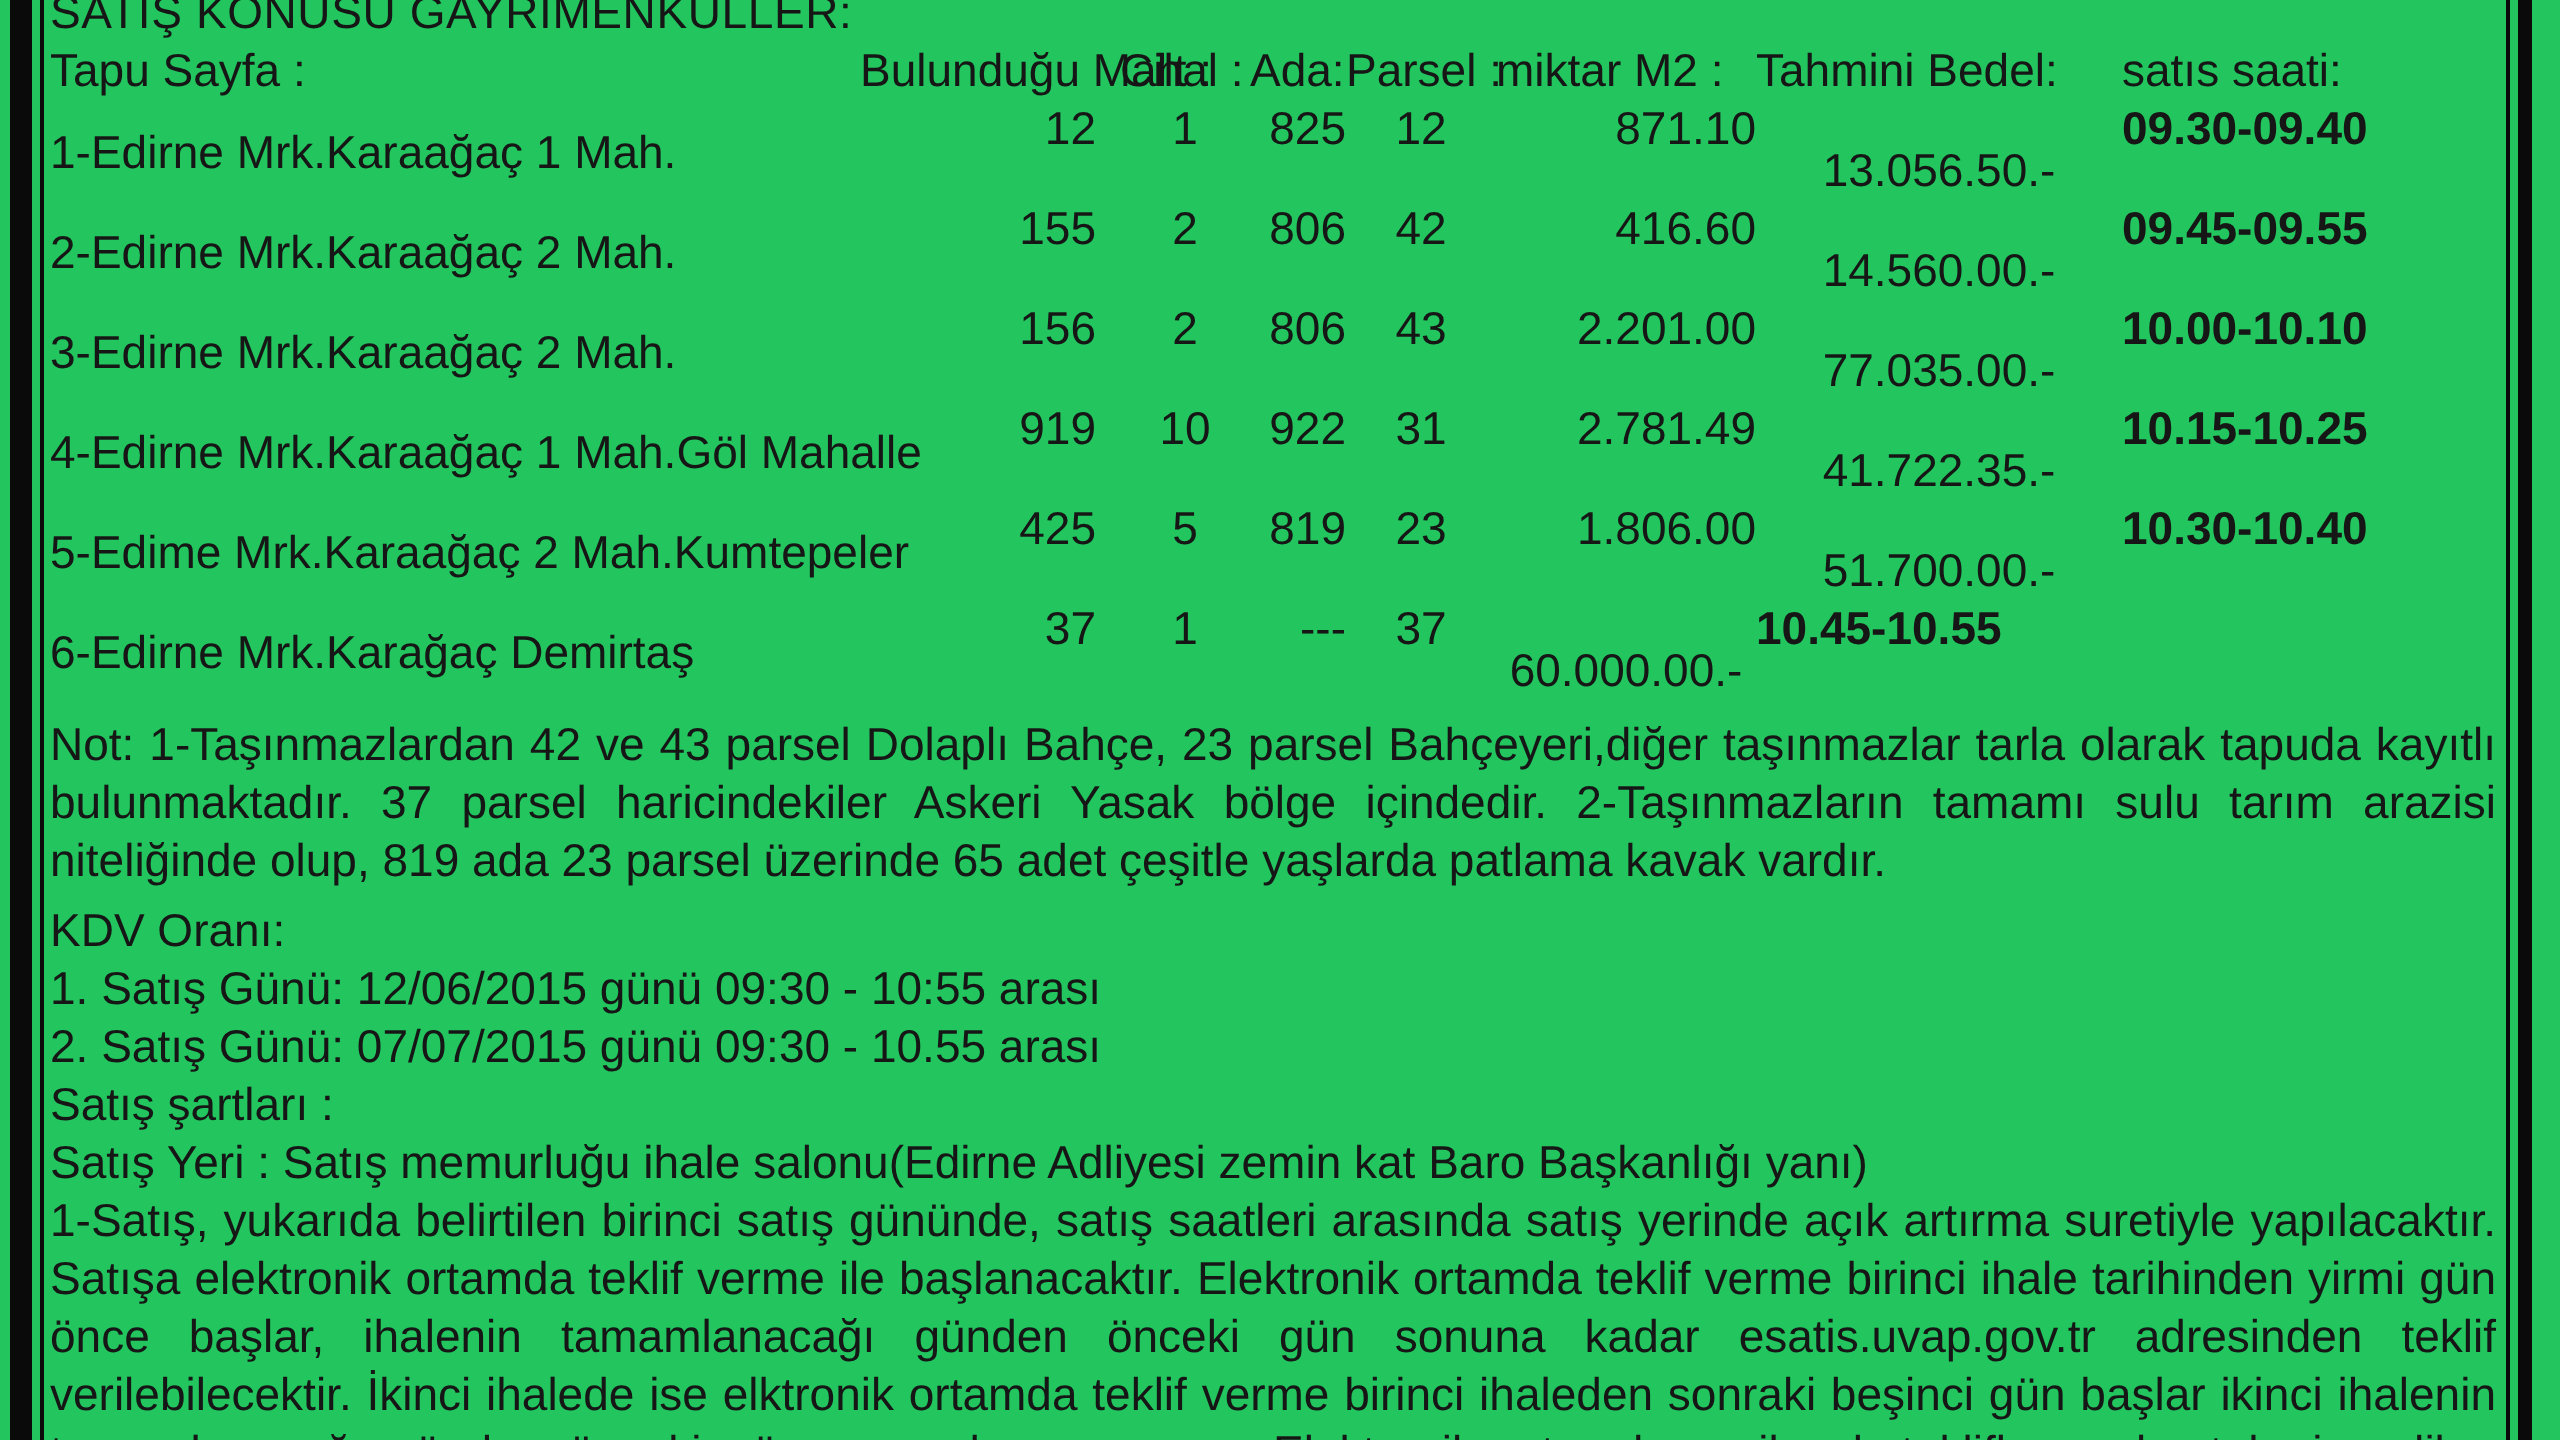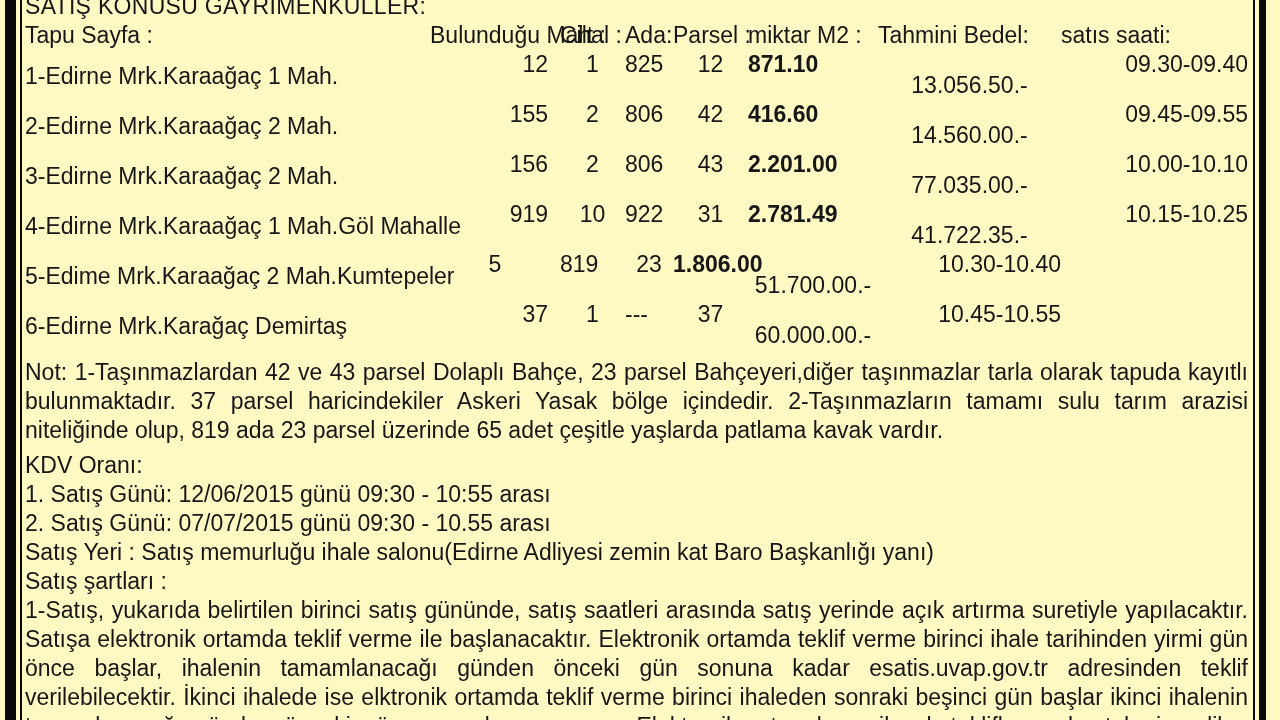--- a/index.html
+++ b/index.html
@@ -7,21 +7,21 @@
     padding: 0;
     width: 1280px;
     height: 720px;
     overflow: hidden;
     background: #ffffff;
   }
   .page {
     position: relative;
     width: 1280px;
     height: 720px;
-    background: #fef9c3;
+    background: #22c55e;
     font-family: "Liberation Sans", "DejaVu Sans", sans-serif;
     color: #161616;
     font-size: 23px;
     line-height: 29px;
   }
   .vbar { position: absolute; top: 0; bottom: 0; background: #0a0a0a; }
   .b-left-thick  { left: 5px;    width: 11px; }
   .b-left-thin   { left: 20px;   width: 2px;  }
   .b-right-thin  { left: 1253px; width: 2px;  }
   .b-right-thick { left: 1259px; width: 7px;  }
@@ -42,25 +42,25 @@
   .grid {
     display: grid;
     grid-template-columns: 405px 130px 65px 48px 75px 130px 183px 1fr;
     white-space: nowrap;
   }
   .grid > div { overflow: visible; }
   .hdr > div { text-align: left; }
   .c-mahal  { text-align: left; margin-top: 12px; }
   .c-tapu   { text-align: right; padding-right: 12px; }
   .c-cilt   { text-align: center; }
-  .c-ada    { text-align: left; }
+  .c-ada    { text-align: right; }
   .c-parsel { text-align: center; }
-  .c-miktar { text-align: left; font-weight: bold; }
+  .c-miktar { text-align: right; }
   .c-bedel  { text-align: center; margin-top: 21px; }
-  .c-saat   { text-align: right; }
+  .c-saat   { text-align: left; font-weight: bold; }
 
   p.just {
     margin: 0;
     text-align: justify;
     text-justify: inter-word;
   }
   .note  { margin-top: 8px !important; }
   .kdv   { margin-top: 6px; }
   .line  { white-space: nowrap; }
 </style>
@@ -128,20 +128,21 @@
       <div class="c-cilt">10</div>
       <div class="c-ada">922</div>
       <div class="c-parsel">31</div>
       <div class="c-miktar">2.781.49</div>
       <div class="c-bedel">41.722.35.-</div>
       <div class="c-saat">10.15-10.25</div>
     </div>
 
     <div class="grid">
       <div class="c-mahal">5-Edime Mrk.Karaağaç 2 Mah.Kumtepeler</div>
+      <div class="c-tapu">425</div>
       <div class="c-cilt">5</div>
       <div class="c-ada">819</div>
       <div class="c-parsel">23</div>
       <div class="c-miktar">1.806.00</div>
       <div class="c-bedel">51.700.00.-</div>
       <div class="c-saat">10.30-10.40</div>
     </div>
 
     <div class="grid">
       <div class="c-mahal">6-Edirne Mrk.Karağaç Demirtaş</div>
@@ -151,19 +152,19 @@
       <div class="c-parsel">37</div>
       <div class="c-bedel">60.000.00.-</div>
       <div class="c-saat">10.45-10.55</div>
     </div>
 
     <p class="just note">Not: 1-Taşınmazlardan 42 ve 43 parsel Dolaplı Bahçe, 23 parsel Bahçeyeri,diğer taşınmazlar tarla olarak tapuda kayıtlı bulunmaktadır. 37 parsel haricindekiler Askeri Yasak bölge içindedir. 2-Taşınmazların tamamı sulu tarım arazisi niteliğinde olup, 819 ada 23 parsel üzerinde 65 adet çeşitle yaşlarda patlama kavak vardır.</p>
 
     <div class="line kdv">KDV Oranı:</div>
     <div class="line">1. Satış Günü: 12/06/2015 günü 09:30 - 10:55 arası</div>
     <div class="line">2. Satış Günü: 07/07/2015 günü 09:30 - 10.55 arası</div>
+    <div class="line">Satış şartları :</div>
     <div class="line">Satış Yeri : Satış memurluğu ihale salonu(Edirne Adliyesi zemin kat Baro Başkanlığı yanı)</div>
-    <div class="line">Satış şartları :</div>
 
     <p class="just">1-Satış, yukarıda belirtilen birinci satış gününde, satış saatleri arasında satış yerinde açık artırma suretiyle yapılacaktır. Satışa elektronik ortamda teklif verme ile başlanacaktır. Elektronik ortamda teklif verme birinci ihale tarihinden yirmi gün önce başlar, ihalenin tamamlanacağı günden önceki gün sonuna kadar esatis.uvap.gov.tr adresinden teklif verilebilecektir. İkinci ihalede ise elktronik ortamda teklif verme birinci ihaleden sonraki beşinci gün başlar ikinci ihalenin tamamlanacağı günden önceki gün sonunda sona erer. Elektronik ortamda verilecek teklifler malın tahmin edilen kıymetinin %50"sinden az olamaz. Teklif verilmezden önce malın kıymetinin %20 si nispetinde teminat gösterilmesi zorunludur. Bu artırmada tahmin</p>
 
   </div>
 </div>
 
 </body></html>

